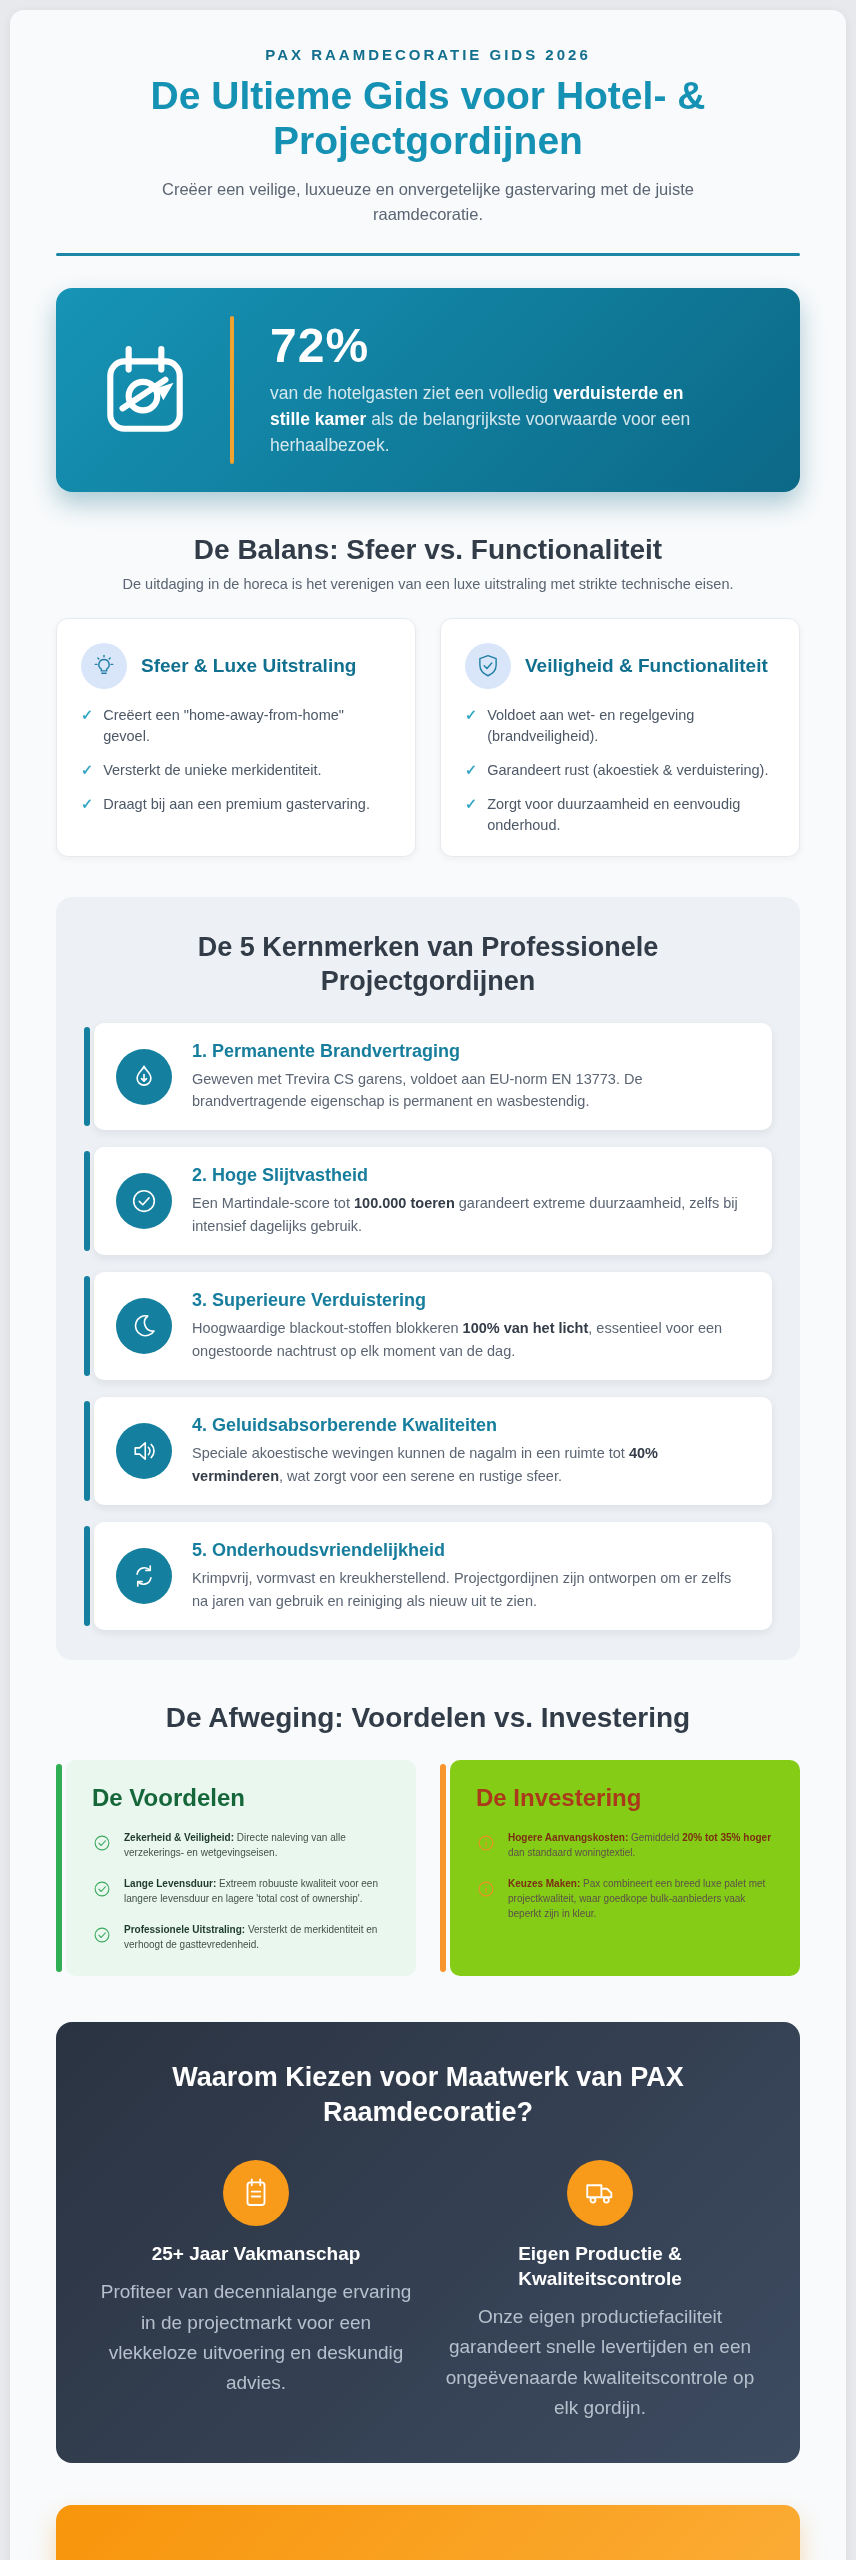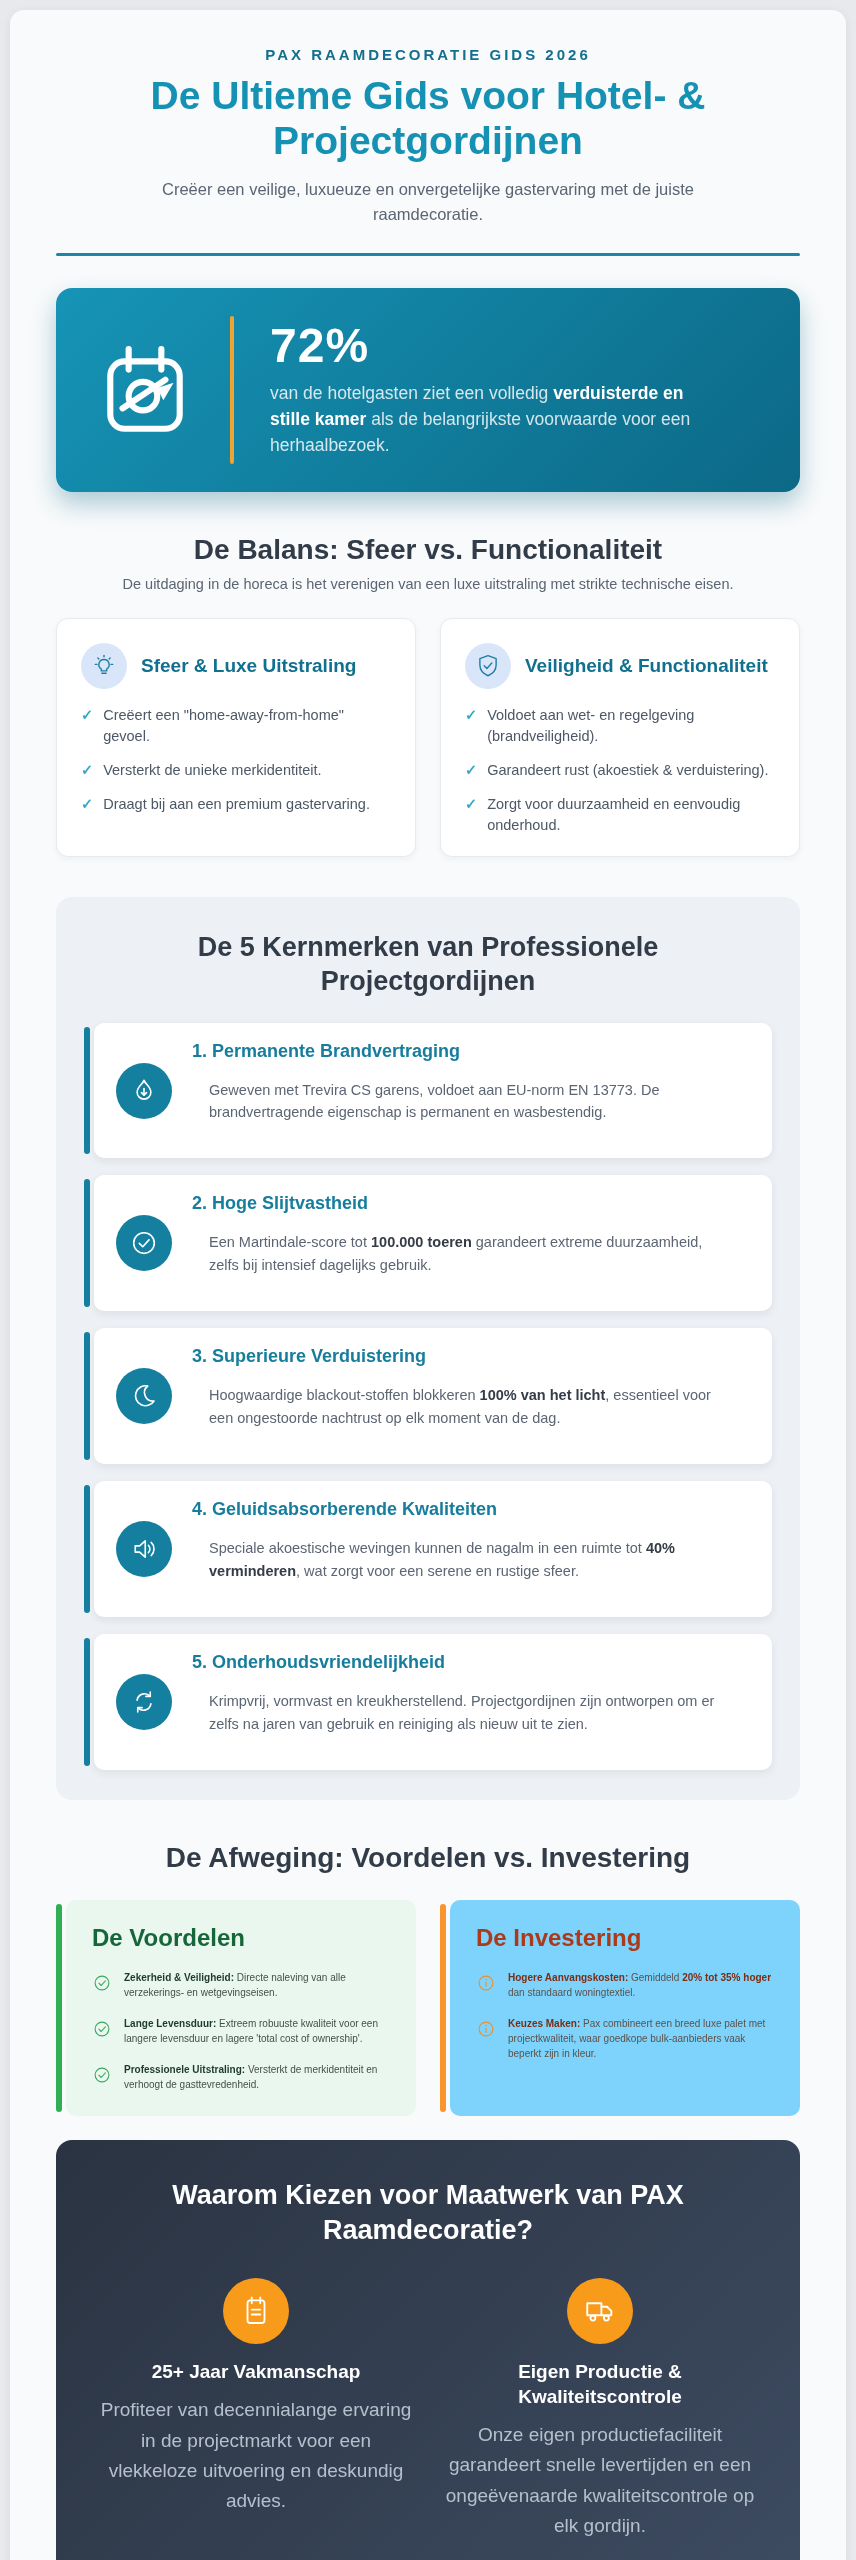--- a/index.html
+++ b/index.html
@@ -38,45 +38,45 @@
   .tick::before{content:"✓";}
   
   .kern{background:#edf0f4;border-radius:16px;margin-top:40px;padding:26px 28px 30px;}
   .kern .section-h{margin-top:8px;max-width:560px;margin-left:auto;margin-right:auto;line-height:1.25;font-size:27px;}
   .features{margin-top:24px;display:flex;flex-direction:column;gap:17px;}
   .feature{position:relative;background:#fff;border-radius:10px;padding:18px 22px;box-shadow:0 3px 8px rgba(30,40,60,.08);display:flex;gap:20px;align-items:center;margin-left:10px;}
   .feature::before{content:"";position:absolute;left:-10px;top:4px;bottom:4px;width:6px;border-radius:4px;background:#147f9f;}
   .ft-circle{width:56px;height:56px;border-radius:50%;background:#147f9f;color:#fff;display:flex;align-items:center;justify-content:center;flex:none;}
   .ft-circle .icon{width:30px;height:30px;}
   .ft-title{font-size:18px;font-weight:bold;color:#167d9d;margin:0 0 6px;}
-  .ft-desc{margin:17px;font-size:14.5px;color:#5b6573;line-height:1.55;}
+  .ft-desc{margin:0;font-size:14.5px;color:#5b6573;line-height:1.55;}
   .ft-desc strong{color:#333c47;}
   
   .aw-card{position:relative;border-radius:10px;padding:24px 26px;margin-left:10px;}
   .aw-card::before{content:"";position:absolute;left:-10px;top:4px;bottom:4px;width:6px;border-radius:4px;}
   .pro-card{background:#e9f7ef;}
   .pro-card::before{background:#2fae53;}
-  .con-card{background:#7dd3fc;}
+  .con-card{background:#84cc16;}
   .con-card::before{background:#f8952d;}
   .aw-title{font-size:24px;font-weight:bold;margin:0 0 18px;}
   .pro-card .aw-title{color:#15673a;}
   .con-card .aw-title{color:#ab3a1b;}
   .aw-list{list-style:none;margin:0;padding:0;display:flex;flex-direction:column;gap:16px;}
   .aw-list li{display:flex;gap:12px;align-items:flex-start;}
   .aw-list p{margin:0;font-size:10px;line-height:1.5;}
   .pro-card p{color:#41514a;}
   .pro-card strong{color:#1e3a2c;}
   .pro-card .item-ic{color:#3aa85c;}
   .con-card p{color:#5d5148;}
   .con-card strong{color:#7c2d12;}
   .con-card .item-ic{color:#ef8e26;}
   .item-ic{width:20px;height:20px;flex:none;margin-top:14px;}
   .aw-list li .item-ic{margin-top:3px;}
   
-  .dark{background:linear-gradient(135deg,#2a3341,#3d4b61);border-radius:16px;margin-top:24px;padding:38px 40px 40px;text-align:center;}
+  .dark{background:linear-gradient(135deg,#2a3341,#3d4b61);border-radius:16px;margin-top:46px;padding:38px 40px 40px;text-align:center;}
   .dark h2{color:#fff;font-size:27px;margin:0 auto;max-width:640px;line-height:1.3;font-weight:bold;}
   .wh-cols{display:grid;grid-template-columns:1fr 1fr;gap:24px;margin-top:30px;}
   .wh-circle{width:66px;height:66px;border-radius:50%;background:#f89b1b;color:#fff;display:flex;align-items:center;justify-content:center;margin:0 auto 16px;}
   .wh-circle .icon{width:34px;height:34px;}
   .wh-title{color:#fff;font-size:19px;font-weight:bold;margin:0 0 10px;line-height:1.3;}
   .wh-text{color:#b6c0cc;font-size:19px;line-height:1.6;margin:0 auto;max-width:330px;}
   
   .cta{background:linear-gradient(135deg,#f8950b,#fbac35);border-radius:16px;margin-top:42px;padding:40px 40px 42px;text-align:center;box-shadow:0 12px 24px rgba(248,150,20,.30);}
 </style>
 </head>

